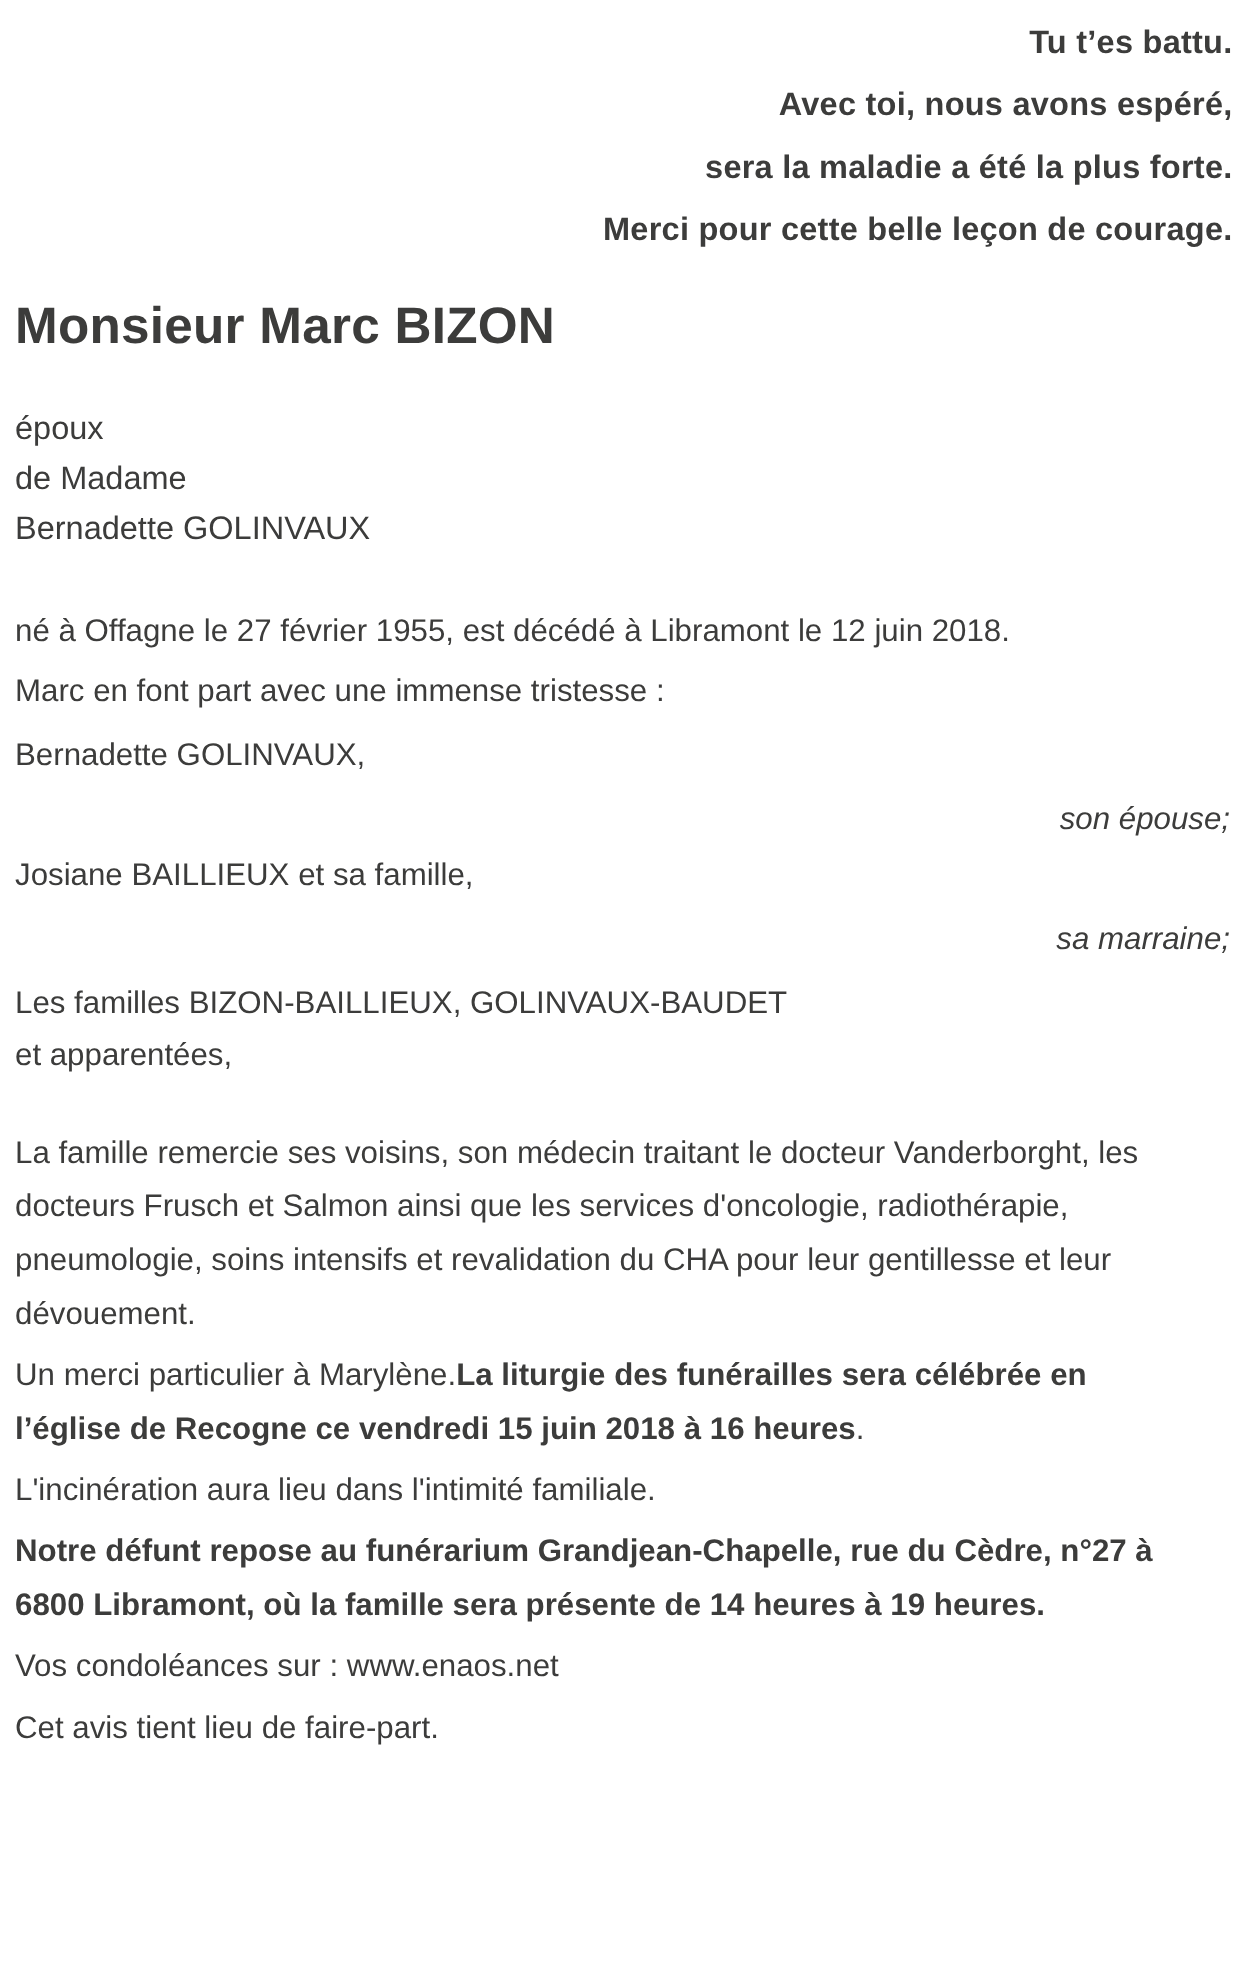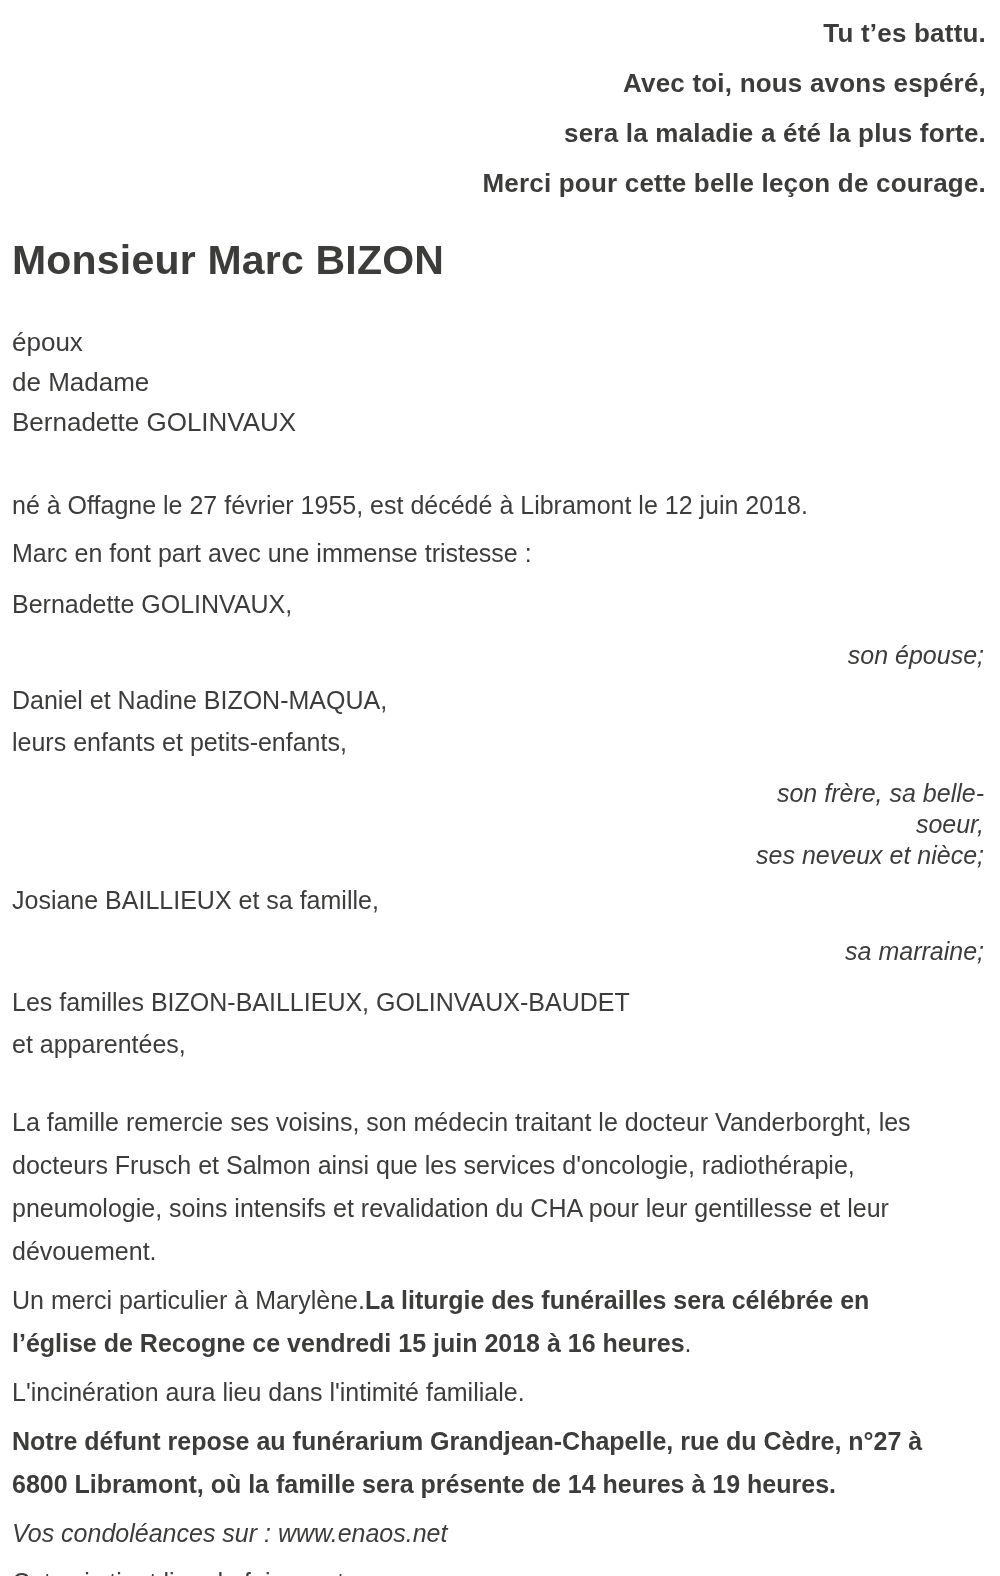--- a/index.html
+++ b/index.html
@@ -99,21 +99,20 @@
     max-width: 945px;
   }
   .thanks {
     margin-top: 36px;
   }
   .bold-inline, .para.bold {
     font-weight: 700;
   }
   .condolences {
     margin-top: 4px;
-    font-style: italic;
   }
   .closing {
     margin-top: 4px;
   }
 </style>
 </head>
 <body>
 
 <div class="page">
 
@@ -138,29 +137,20 @@
 
   <div class="mourners">
 
     <div class="mourner">
       <p class="name">Bernadette GOLINVAUX,</p>
       <div class="relations">
         <p>son épouse;</p>
       </div>
     </div>
 
-    <div class="mourner">
-      <p class="name">Daniel et Nadine BIZON-MAQUA,</p>
-      <p class="name">leurs enfants et petits-enfants,</p>
-      <div class="relations">
-        <p>son frère, sa belle-</p>
-        <p>soeur,</p>
-        <p>ses neveux et nièce;</p>
-      </div>
-    </div>
 
     <div class="mourner">
       <p class="name">Josiane BAILLIEUX et sa famille,</p>
       <div class="relations">
         <p>sa marraine;</p>
       </div>
     </div>
 
     <div class="mourner last">
       <p class="name">Les familles BIZON-BAILLIEUX, GOLINVAUX-BAUDET</p>

